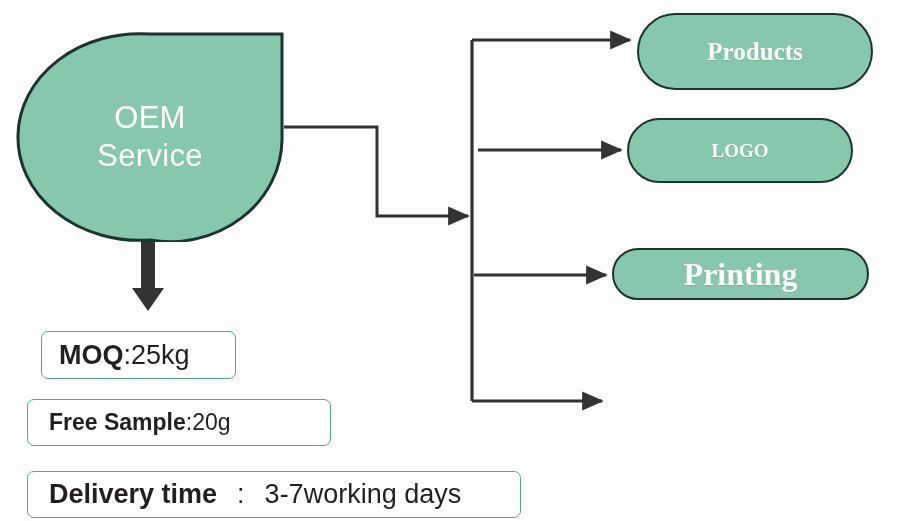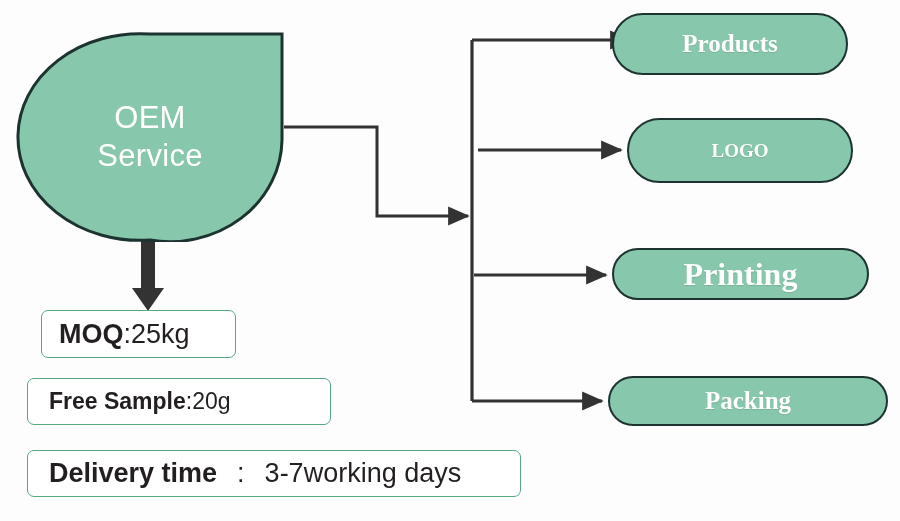--- a/index.html
+++ b/index.html
@@ -61,36 +61,37 @@
     border: 2.2px solid #1d3330;
     border-radius: 999px;
     color: #ffffff;
     font-family: "Liberation Serif", serif;
     font-weight: bold;
     display: flex;
     align-items: center;
     justify-content: center;
     text-shadow: 0 1px 1px rgba(0,0,0,0.10);
   }
-  .pill-products { left: 612px; top: 13px;  width: 236px; height: 62px; font-size: 25px; }
+  .pill-products { left: 637px; top: 13px;  width: 236px; height: 77px; font-size: 25px; }
   .pill-logo     { left: 627px; top: 118px; width: 226px; height: 65px; font-size: 19px; }
   .pill-printing { left: 612px; top: 248px; width: 257px; height: 52px; font-size: 32px; }
   .pill-packing  { left: 608px; top: 376px; width: 280px; height: 50px; font-size: 25px; }
 
   
   .info-box {
     position: absolute;
     box-sizing: border-box;
     background: #ffffff;
     border: 1.6px solid #56a882;
     border-radius: 7px;
     display: flex;
     align-items: center;
     color: #231f20;
     white-space: nowrap;
+    margin-top: 21px;
   }
   .info-box .k { font-weight: bold; }
   .info-box .v { font-weight: normal; }
   .ib-moq      { left: 41px; top: 310px; width: 195px; height: 48px; font-size: 27px; padding-left: 17px; }
   .ib-sample   { left: 27px; top: 378px; width: 304px; height: 47px; font-size: 23px; padding-left: 21px; }
   .ib-delivery { left: 27px; top: 450px; width: 494px; height: 47px; font-size: 27px; padding-left: 21px; gap: 20px; }
 </style>
 </head>
 <body>
 
@@ -133,23 +134,20 @@
 
   <div class="pill pill-products">
     <span>Products</span>
   </div>
   <div class="pill pill-logo">
     <span>LOGO</span>
   </div>
   <div class="pill pill-printing">
     <span>Printing</span>
   </div>
-  <div class="pill pill-packing">
-    <span>Packing</span>
-  </div>
 
   <div class="info-box ib-moq">
     <span class="k">MOQ</span>
     <span class="v">: </span>
     <span class="v">25kg</span>
   </div>
 
   <div class="info-box ib-sample">
     <span class="k">Free Sample</span>
     <span class="v">: </span>

